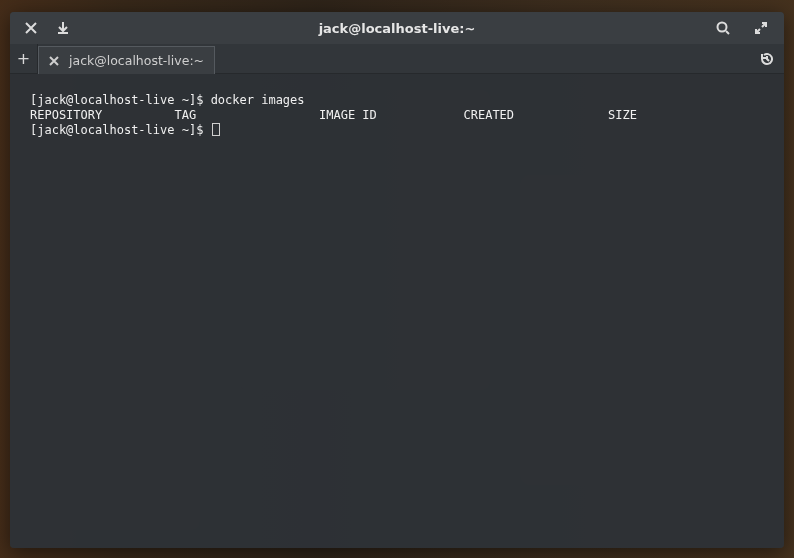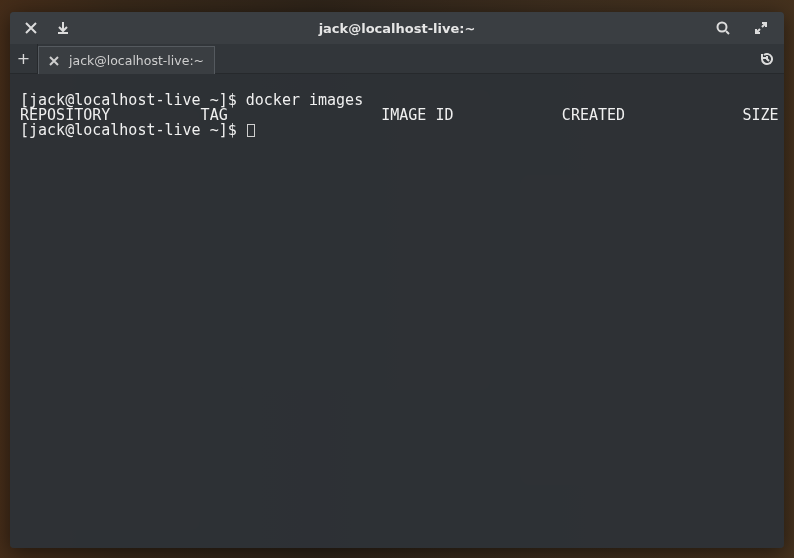--- a/index.html
+++ b/index.html
@@ -83,23 +83,23 @@
   .history-btn {
     position:absolute; right:8px; top:0; bottom:0; display:flex; align-items:center;
   }
 
   
   .term {
     flex:1;
     background: rgba(44,48,52,0.55);
     color:#f0f0f0;
     font-family: "DejaVu Sans Mono","Liberation Mono","Consolas",monospace;
-    font-size: 15px;
+    font-size: 12px;
     line-height: 15px;
-    padding: 4px 10px;
+    padding: 4px 20px;
     white-space: pre;
     position: relative;
   }
   .term .line { white-space: pre; }
   .cursor {
     display:inline-block; width:8px; height:13px;
     border:1px solid #cfcfcf;
     vertical-align: -2px;
     margin-left: 1px;
   }

